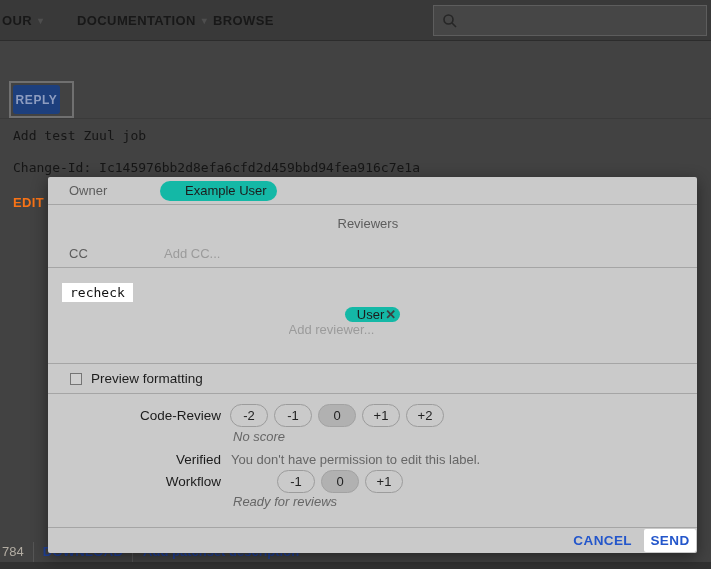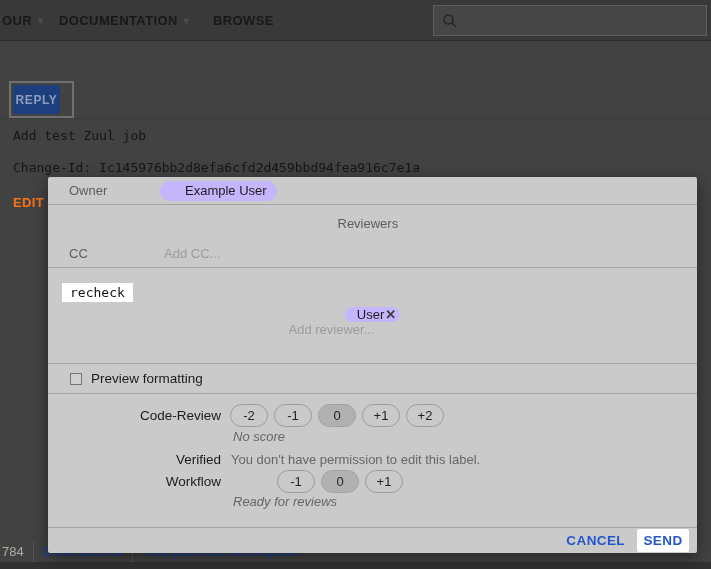--- a/index.html
+++ b/index.html
@@ -6,21 +6,21 @@
   html,body { width:711px; height:569px; background:#424242; }
   body { font-family:"Liberation Sans", sans-serif; }
   .stage { position:relative; width:711px; height:569px; background:#424242; overflow:hidden; }
 
   
   .topbar { position:absolute; left:0; top:0; width:711px; height:41px;
             background:#393939; border-bottom:1px solid #2c2c2c; }
   .nav-item { position:absolute; top:0; height:41px; display:flex; align-items:center;
               font-size:13px; font-weight:bold; letter-spacing:.4px; color:#181818; cursor:pointer; }
   .nav-your { left:2px; }
-  .nav-doc  { left:59px; }
+  .nav-doc  { left:77px; }
   .nav-browse { left:213px; }
   .caret { font-size:10px; color:#4e4e4e; margin-left:6px; }
   .searchbox { position:absolute; left:433px; top:5px; width:274px; height:31px;
                background:#464646; border:1px solid #5d5d5d; display:flex; align-items:center; }
   .searchbox svg { margin:0 6px 0 8px; flex:0 0 auto; }
   .searchbox input { flex:1; background:transparent; border:none; outline:none;
                      color:#cfcfcf; font-size:13px; font-family:"Liberation Sans", sans-serif; }
 
   
   .reply-ring { position:absolute; left:9px; top:81px; width:65px; height:37px;
@@ -47,21 +47,21 @@
   .bottom-strip { position:absolute; left:0; top:562px; width:711px; height:7px; background:#313131; }
 
   
   .dialog { position:absolute; left:48px; top:177px; width:649px; height:376px;
             background:#cacaca; border-radius:2px; box-shadow:0 4px 16px rgba(0,0,0,.45); z-index:10; }
   .d-div { position:absolute; left:0; width:649px; height:1px; background:#a5a5a5; }
 
   .d-row { position:absolute; left:0; width:649px; display:flex; align-items:center; }
   .f-label { margin-left:21px; width:91px; flex:0 0 91px; font-size:13px; color:#5d5d5d; }
 
-  .chip { display:inline-flex; align-items:center; background:#c4b5fd; border-radius:11px;
+  .chip { display:inline-flex; align-items:center; background:#14b8a6; border-radius:11px;
           height:20px; padding:0 10px 0 3px; cursor:pointer; }
   .avatar { width:16px; height:16px; border-radius:50%; margin-right:6px;
             background:radial-gradient(circle at 50% 50%, #a5607e 0 2px, #d9c4ce 2px 4px, #b械a1 4px, #b98ba1 4px 6px, #cdb4bf 6px); }
   .chip-name { font-size:13px; color:#1c1c1c; }
   .chip-zuul { padding:0 4px 0 12px; }
   .chip-x { font-size:13px; color:#3f3f3f; font-weight:bold; margin-left:1px; cursor:pointer; }
   .ghost-input { flex:1; margin-left:8px; background:transparent; border:none; outline:none;
                  font-size:13px; color:#333; font-family:"Liberation Sans", sans-serif; }
   .ghost-input::placeholder { color:#9b9b9b; opacity:1; }
   .cc-input { margin-left:4px; }
@@ -85,21 +85,21 @@
   .pill.sel { background:#b1b1b1; border-color:#a2a2a2; }
   .row-cr { top:227px; height:23px; }
   .status-note { position:absolute; left:185px; font-style:italic; font-size:13px; color:#666; }
   .note-cr { top:252px; }
   .row-ver { top:274px; height:17px; }
   .perm-text { margin-left:10px; font-size:13px; color:#666; }
   .row-wf { top:293px; height:23px; }
   .pills-wf { margin-left:56px; }
   .note-wf { top:317px; }
 
-  .d-footer { position:absolute; left:0; top:350px; width:649px; height:26px; }
+  .d-footer { position:absolute; left:7px; top:350px; width:649px; height:26px; }
   .cancel-btn { position:absolute; right:72px; top:0; height:26px; display:flex; align-items:center;
                 background:none; border:none; color:#2356cb; font-size:13.5px; font-weight:bold;
                 letter-spacing:.4px; cursor:pointer; font-family:"Liberation Sans", sans-serif; }
   .send-btn { position:absolute; right:8px; top:2px; width:52px; height:23px;
               background:#ffffff; border:none; border-radius:2px; color:#2356cb;
               font-size:13.5px; font-weight:bold; letter-spacing:.4px; cursor:pointer;
               display:flex; align-items:center; justify-content:center;
               font-family:"Liberation Sans", sans-serif; }
 </style>
 </head>

